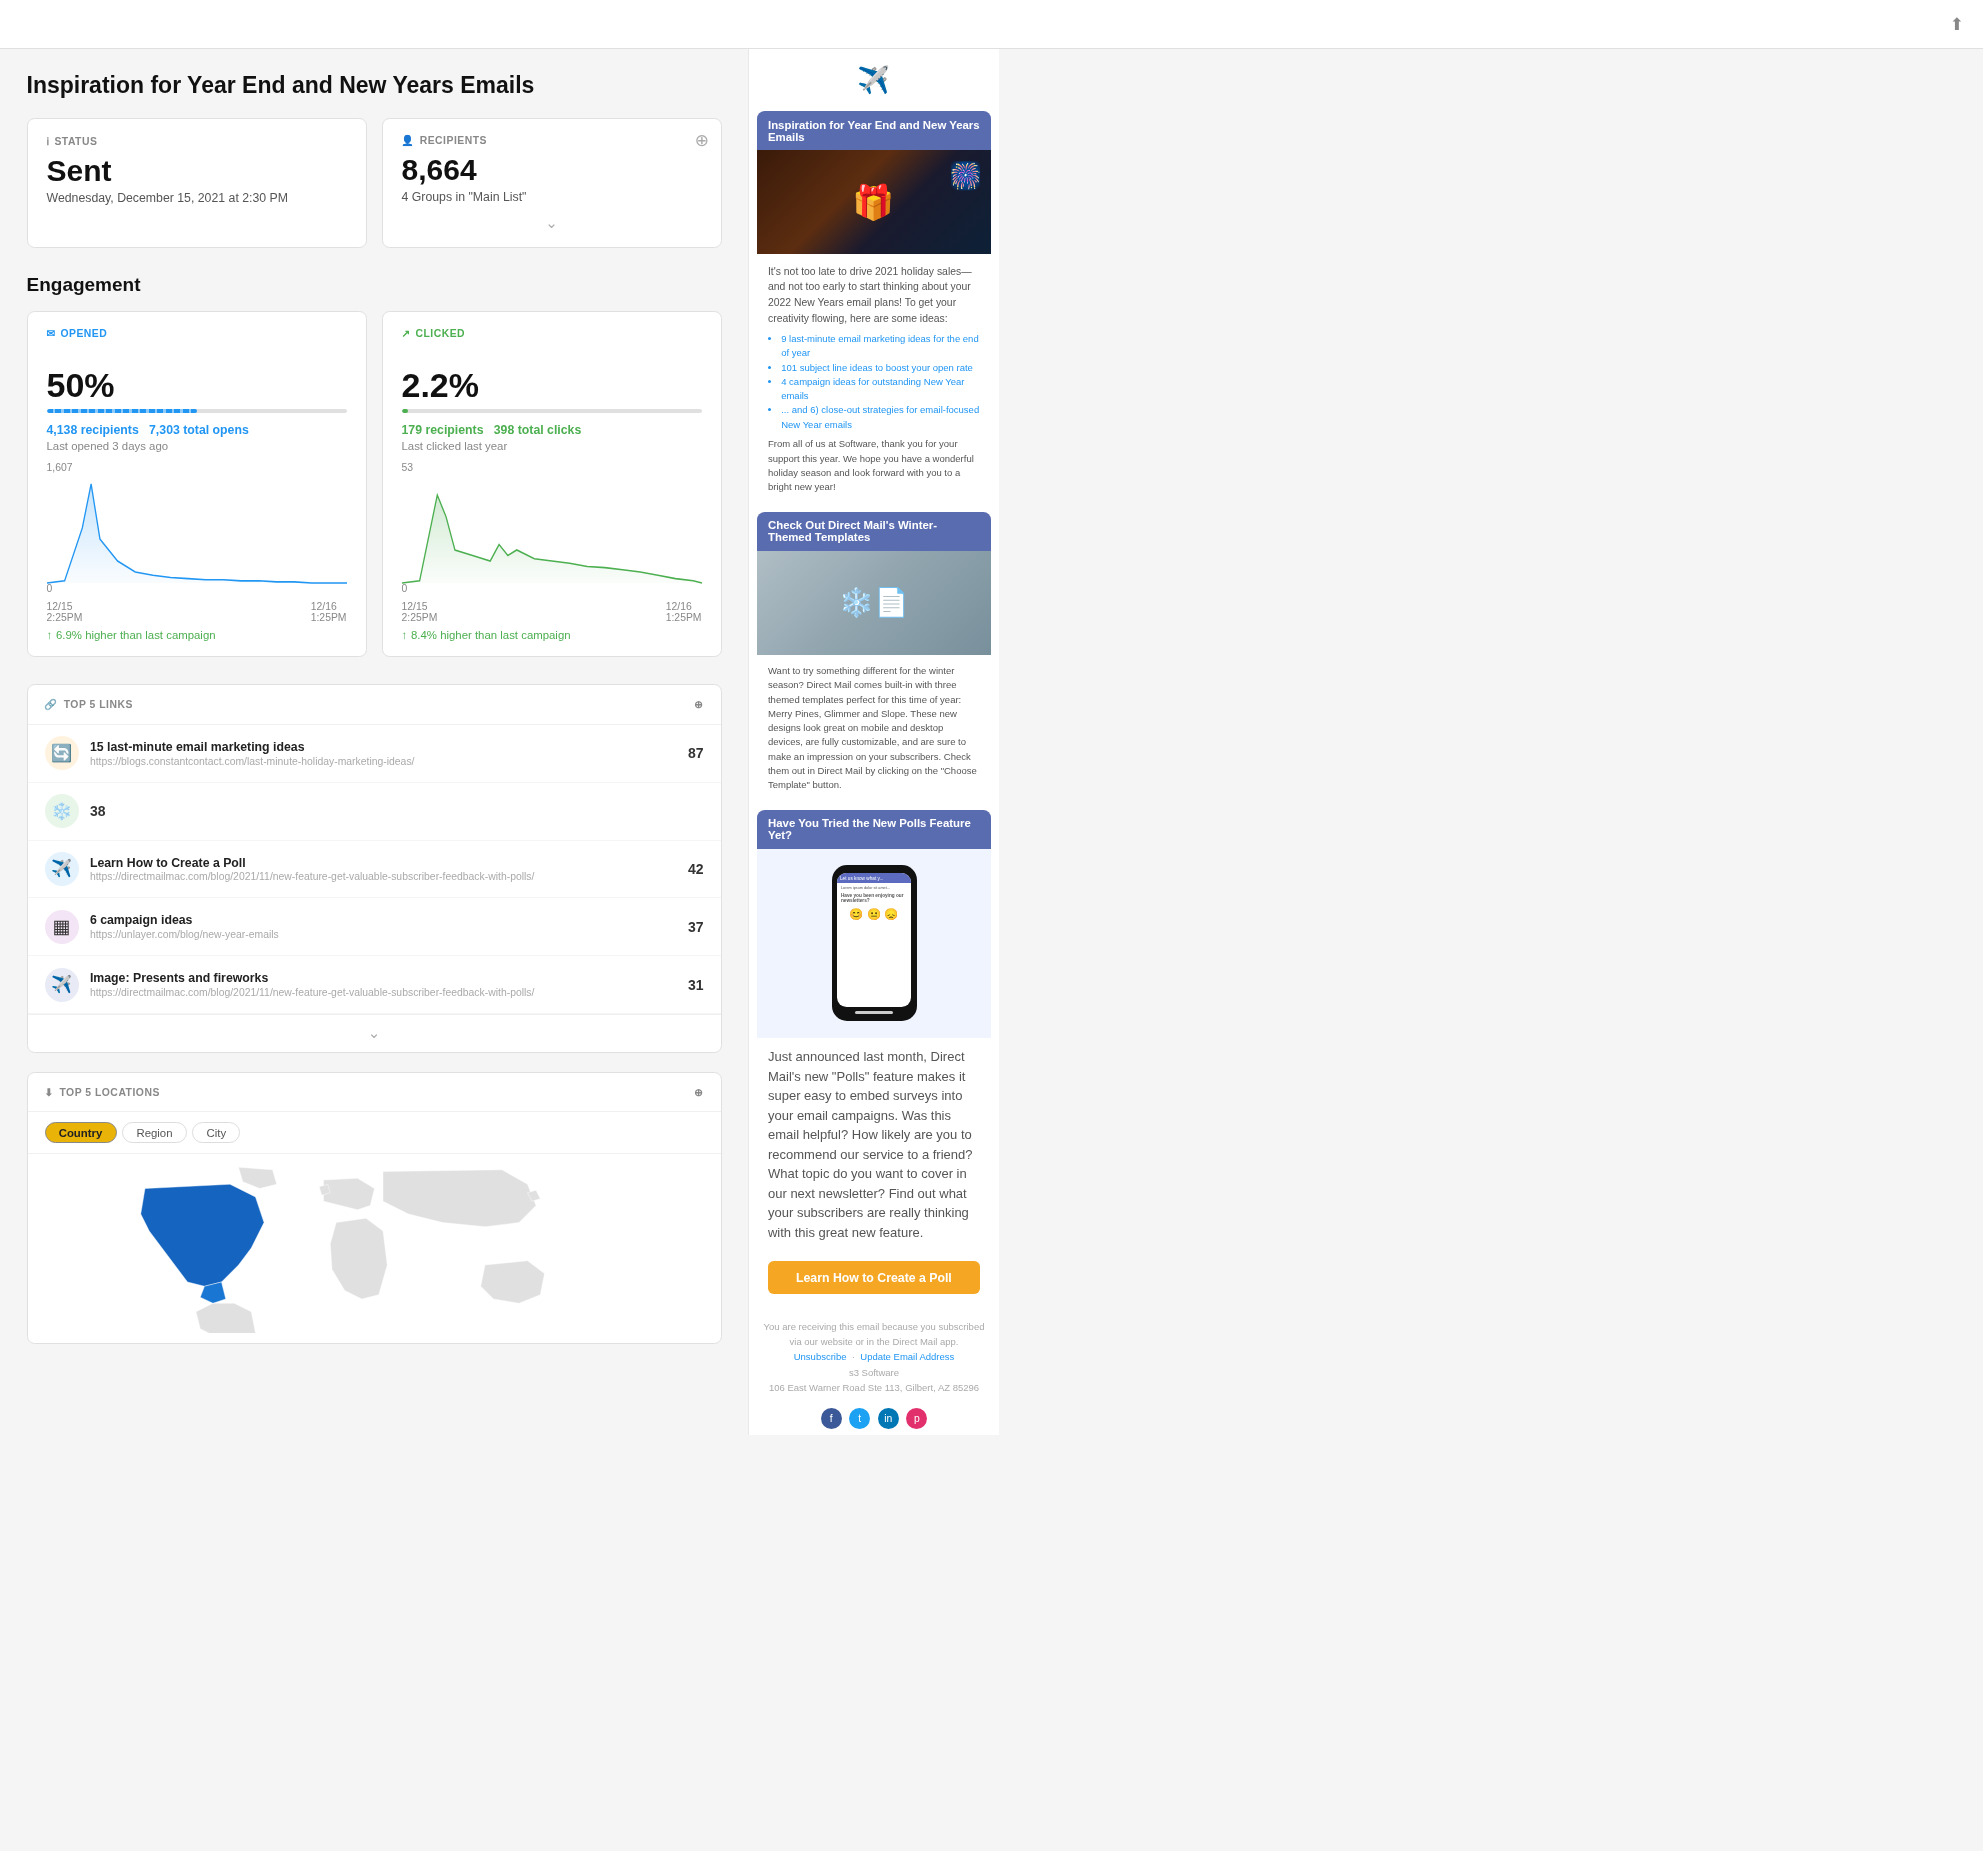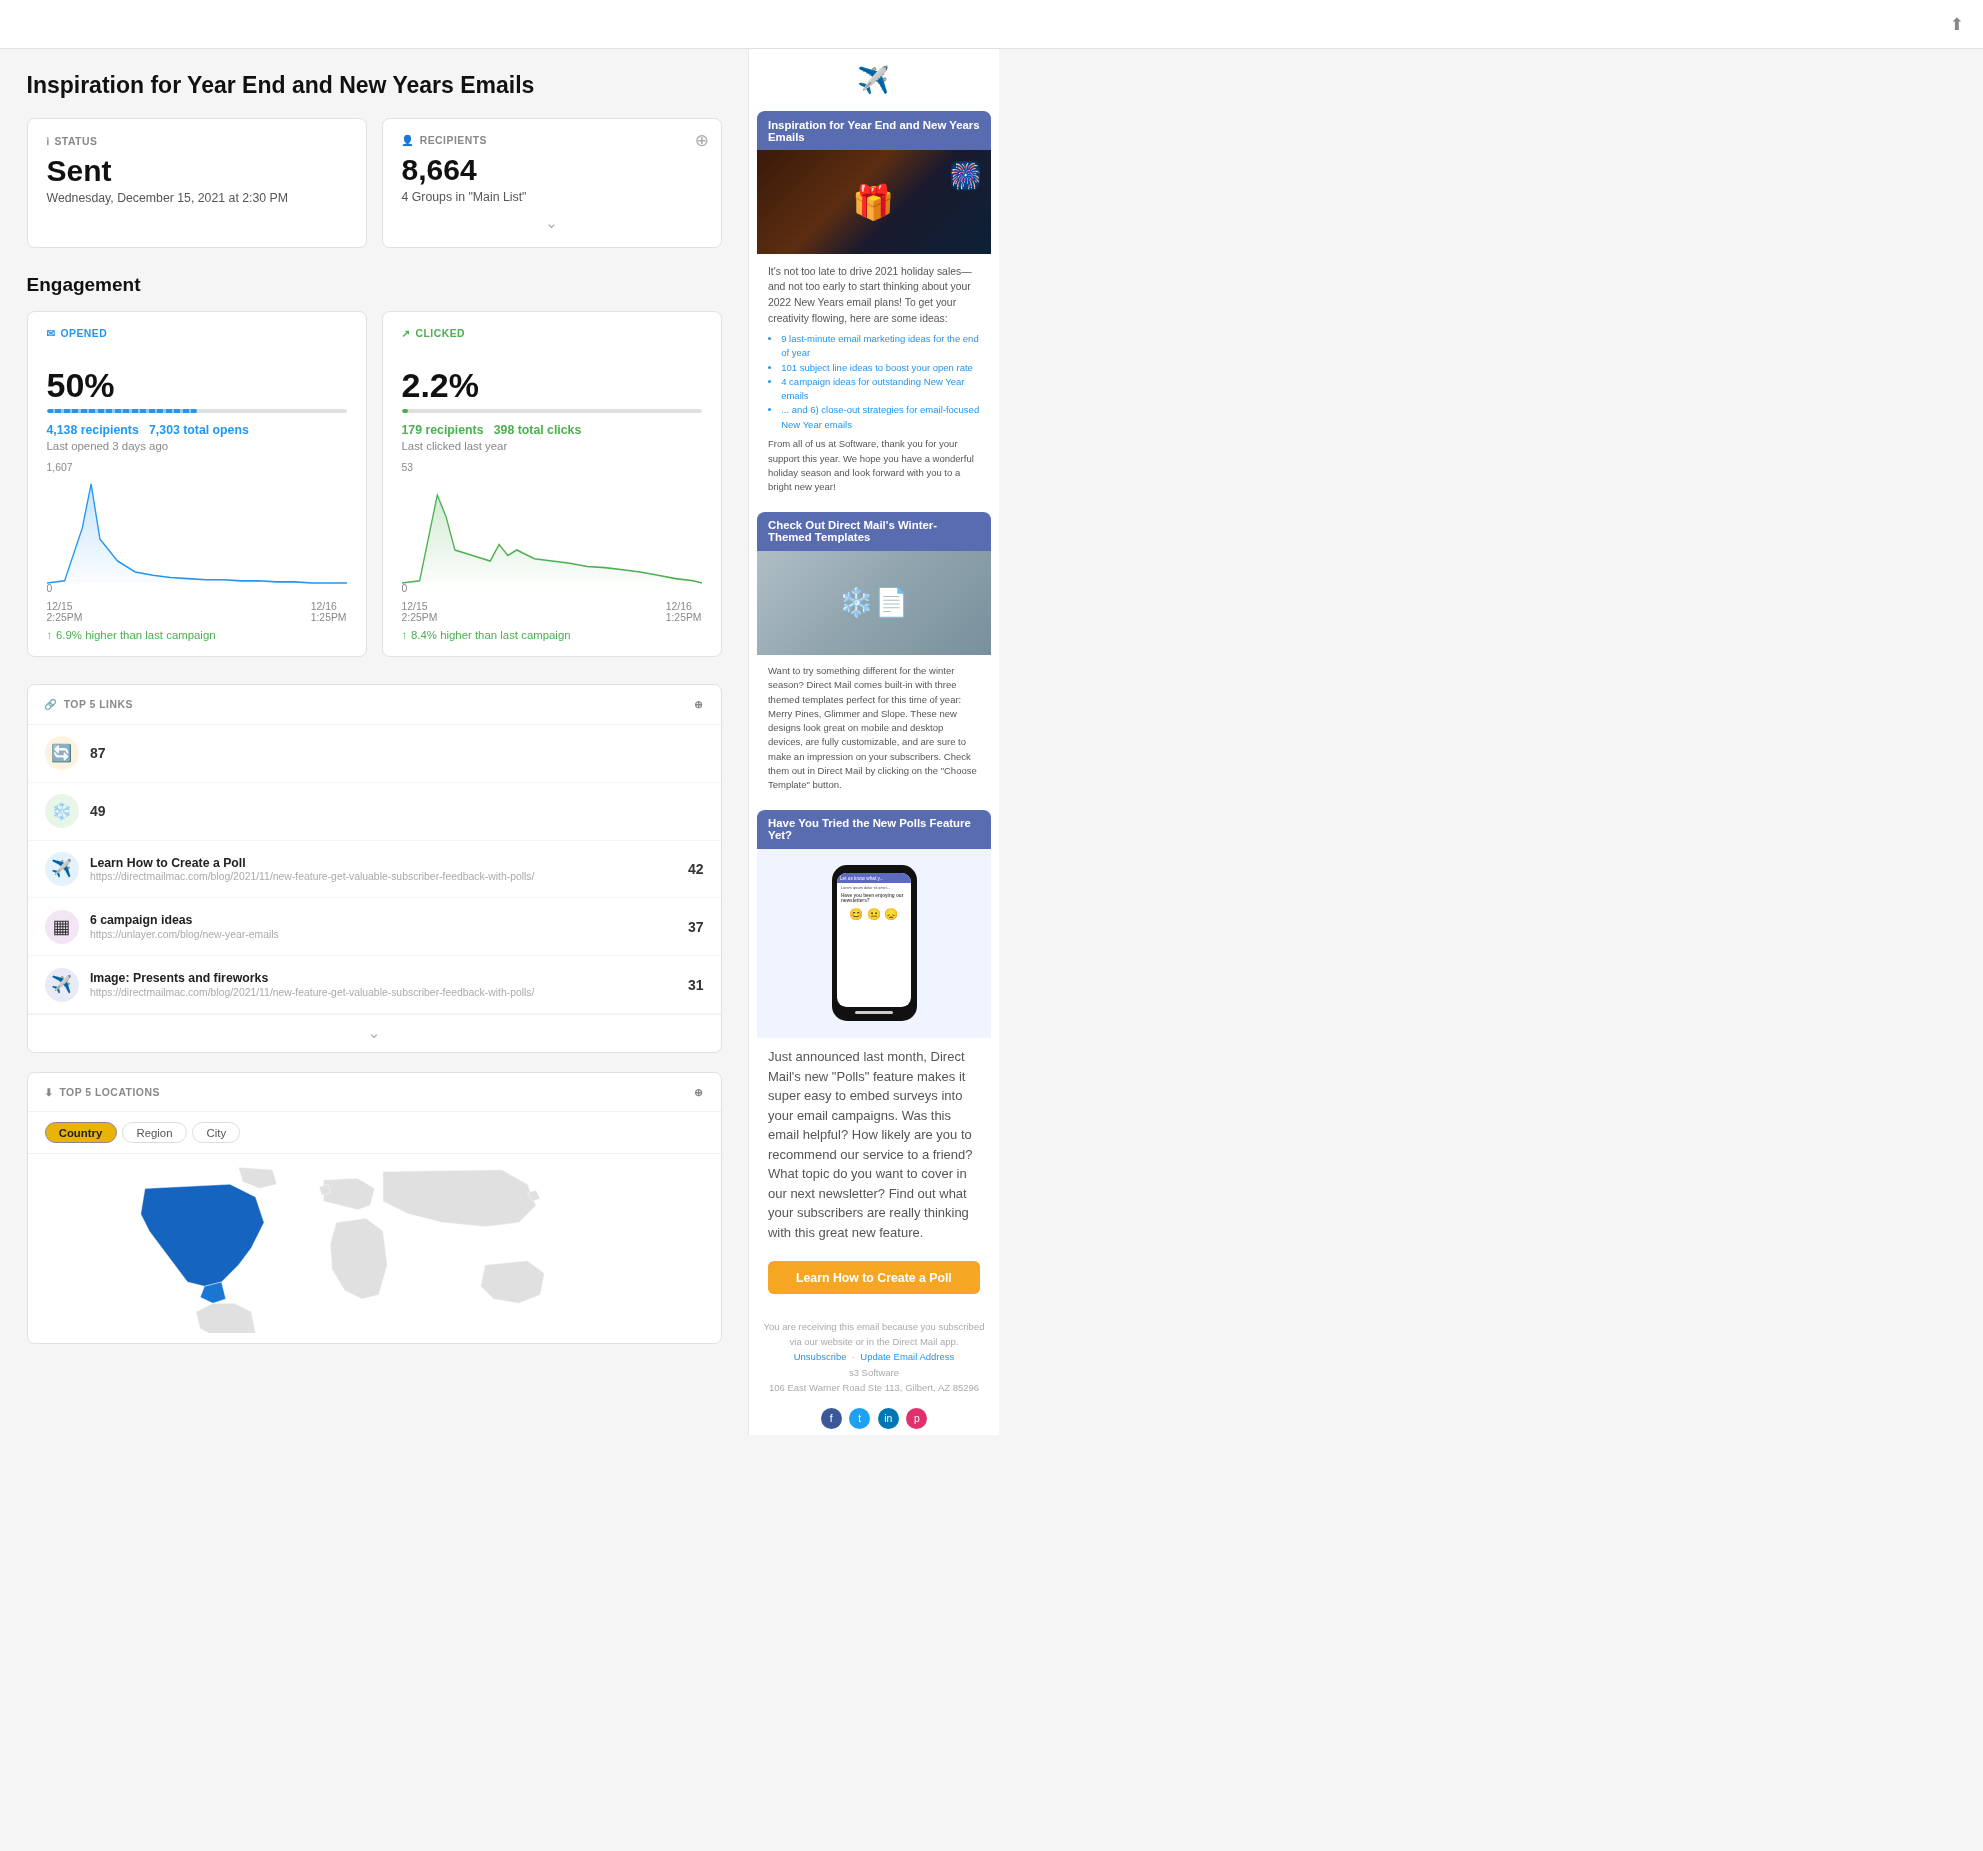--- a/index.html
+++ b/index.html
@@ -217,26 +217,30 @@
       <div class="section-card-header">
         <div style="display:flex;align-items:center;gap:5.7px;">
           <span>🔗</span>
           <span>TOP 5 LINKS</span>
         </div>
         <span>⊕</span>
       </div>
 
       <div class="link-row">
         <div class="link-icon" style="background:#fff3e0;">🔄</div>
+        <div class="link-info">
+          <div class="link-title">15 last-minute email marketing ideas</div>
+          <div class="link-url">https://blogs.constantcontact.com/last-minute-holiday-marketing-ideas/</div>
+        </div>
         <div class="link-count">87</div>
       </div>
 
       <div class="link-row">
         <div class="link-icon" style="background:#e8f5e9;">❄️</div>
-        <div class="link-count">49</div>
+        <div class="link-count">38</div>
       </div>
 
       <div class="link-row">
         <div class="link-icon" style="background:#e3f2fd;">✈️</div>
         <div class="link-info">
           <div class="link-title">Learn How to Create a Poll</div>
           <div class="link-url">https://directmailmac.com/blog/2021/11/new-feature-get-valuable-subscriber-feedback-with-polls/</div>
         </div>
         <div class="link-count">42</div>
       </div>

